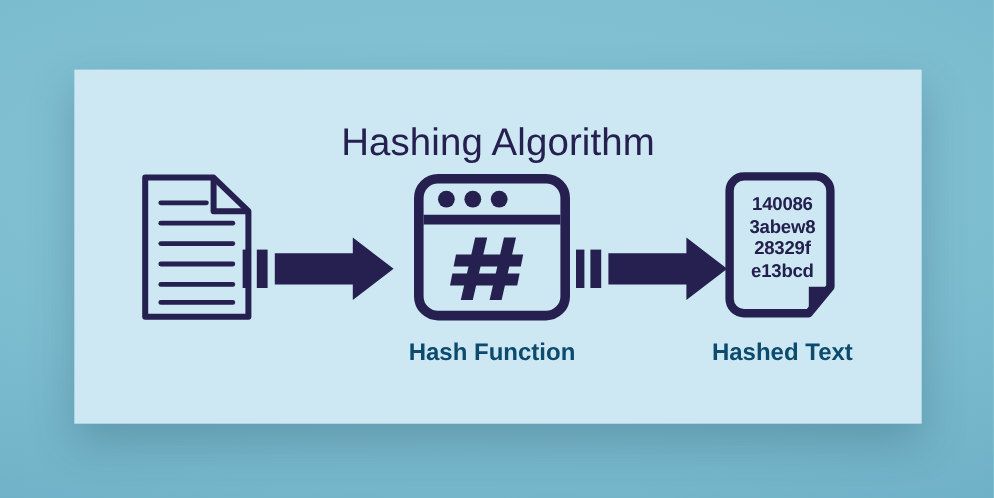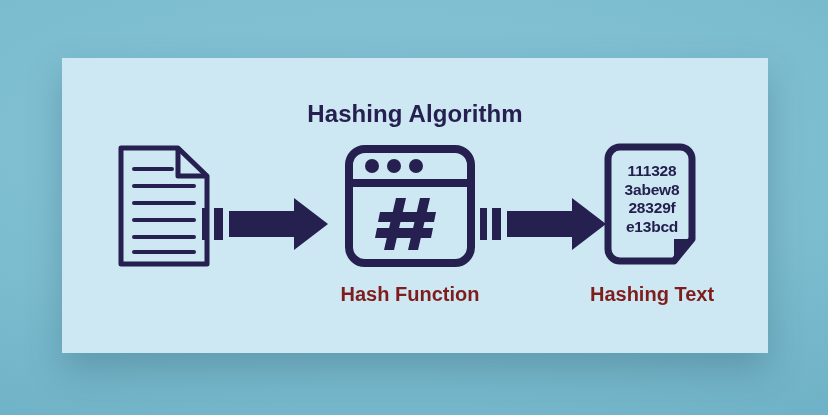--- a/index.html
+++ b/index.html
@@ -42,22 +42,22 @@
     height: 295px;
     background: #cde7f3;
   }
 
   .title {
     position: absolute;
     left: 0;
     top: 42px;
     width: 706px;
     text-align: center;
-    font-size: 24px;
-    font-weight: bold;
+    font-size: 32px;
+    font-weight: normal;
     color: #25204f;
     letter-spacing: 0.1px;
   }
 
   
   .col {
     position: absolute;
     top: 78px;
     width: 180px;
     height: 180px;
@@ -78,21 +78,21 @@
   }
 
   .caption {
     position: absolute;
     left: 0;
     top: 147px;
     width: 180px;
     text-align: center;
     font-size: 20px;
     font-weight: bold;
-    color: #7f1d1d;
+    color: #0c4a6e;
   }
   .caption.dark { color: #0d0d16; }
 
   
   .arrow {
     position: absolute;
     top: 138px;
     width: 128px;
     height: 56px;
   }
@@ -191,24 +191,24 @@
     </div>
 
     <div class="col col-c">
       <div class="icon-wrap">
         <div class="doc-stack">
           <svg width="96" height="126" viewBox="0 0 96 126">
             <path d="M16 4 H76 A12 12 0 0 1 88 16 V96 L70 118 H16 A12 12 0 0 1 4 106 V16 A12 12 0 0 1 16 4 Z" fill="#cde7f3" stroke="#25204f" stroke-width="7" stroke-linejoin="round"></path>
             <polygon points="88,96 70,118 70,96" fill="#25204f"></polygon>
           </svg>
           <div class="hash-text-overlay hashed-lines">
-            <span>111328</span>
+            <span>140086</span>
             <span>3abew8</span>
             <span>28329f</span>
             <span>e13bcd</span>
           </div>
         </div>
       </div>
-      <div class="caption">Hashing Text</div>
+      <div class="caption">Hashed Text</div>
     </div>
 
   </div>
 </div>
 
 </body></html>

